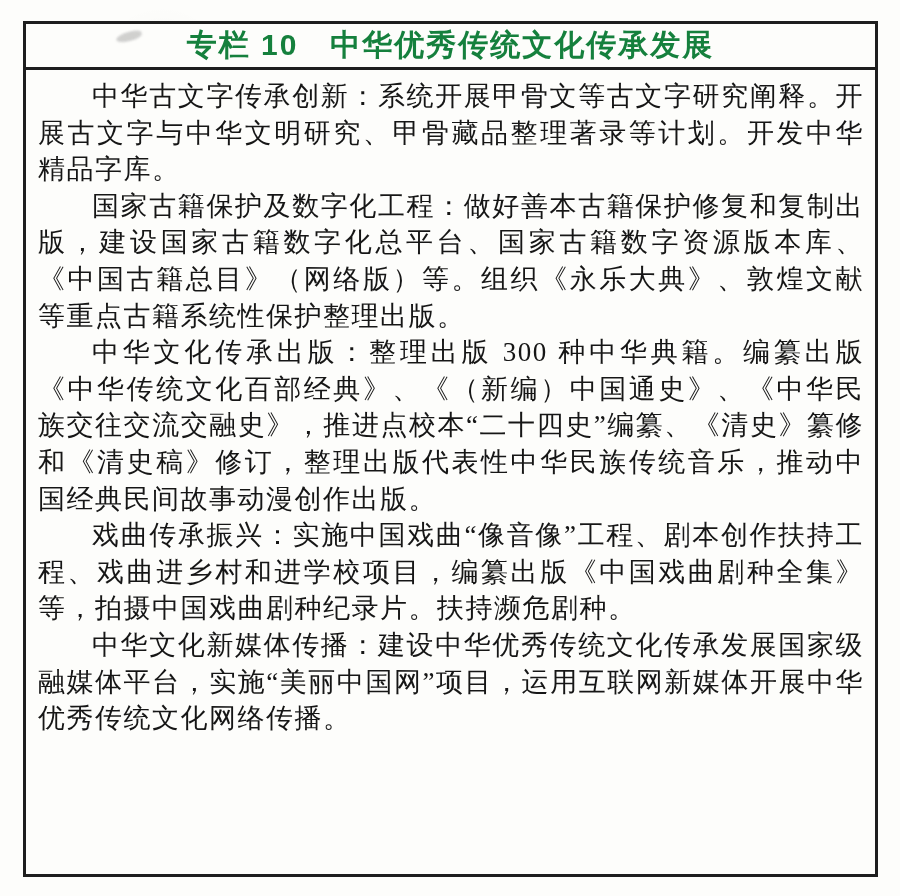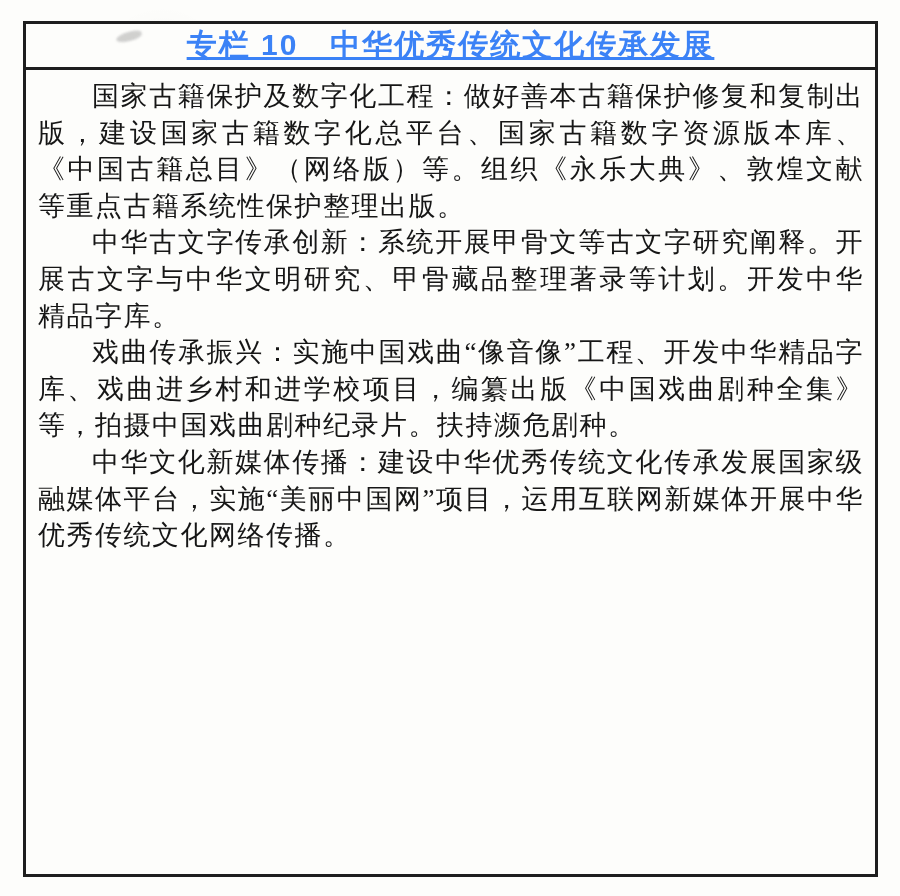--- a/index.html
+++ b/index.html
@@ -36,23 +36,22 @@
     border-bottom: 3px solid #1e1e1e;
     display: flex;
     align-items: center;
     justify-content: center;
   }
   .panel-title {
     font-family: "Liberation Sans", "DejaVu Sans", sans-serif;
     font-weight: bold;
     font-size: 30px;
     letter-spacing: 2px;
-    color: #3b82f6;
+    color: #15803d;
     white-space: nowrap;
-    text-decoration: underline;
   }
   .scan-smudge {
     position: absolute;
     left: 90px;
     top: 8px;
     width: 26px;
     height: 9px;
     background: rgba(90,90,90,0.28);
     border-radius: 60% 40% 50% 50%;
     transform: rotate(-14deg);
@@ -75,18 +74,19 @@
 <body>
 
 <div class="page-noise"></div>
 
 <div class="panel-box">
   <div class="title-band">
     <span class="scan-smudge"></span>
     <span class="panel-title">专栏 10　中华优秀传统文化传承发展</span>
   </div>
   <div class="panel-body">
+      <p>中华古文字传承创新：系统开展甲骨文等古文字研究阐释。开展古文字与中华文明研究、甲骨藏品整理著录等计划。开发中华精品字库。</p>
       <p>国家古籍保护及数字化工程：做好善本古籍保护修复和复制出版，建设国家古籍数字化总平台、国家古籍数字资源版本库、《中国古籍总目》（网络版）等。组织《永乐大典》、敦煌文献等重点古籍系统性保护整理出版。</p>
-      <p>中华古文字传承创新：系统开展甲骨文等古文字研究阐释。开展古文字与中华文明研究、甲骨藏品整理著录等计划。开发中华精品字库。</p>
-      <p>戏曲传承振兴：实施中国戏曲“像音像”工程、开发中华精品字库、戏曲进乡村和进学校项目，编纂出版《中国戏曲剧种全集》等，拍摄中国戏曲剧种纪录片。扶持濒危剧种。</p>
+      <p>中华文化传承出版：整理出版 300 种中华典籍。编纂出版《中华传统文化百部经典》、《（新编）中国通史》、《中华民族交往交流交融史》，推进点校本“二十四史”编纂、《清史》纂修和《清史稿》修订，整理出版代表性中华民族传统音乐，推动中国经典民间故事动漫创作出版。</p>
+      <p>戏曲传承振兴：实施中国戏曲“像音像”工程、剧本创作扶持工程、戏曲进乡村和进学校项目，编纂出版《中国戏曲剧种全集》等，拍摄中国戏曲剧种纪录片。扶持濒危剧种。</p>
       <p>中华文化新媒体传播：建设中华优秀传统文化传承发展国家级融媒体平台，实施“美丽中国网”项目，运用互联网新媒体开展中华优秀传统文化网络传播。</p>
     </div>
 </div>
 
 </body></html>

